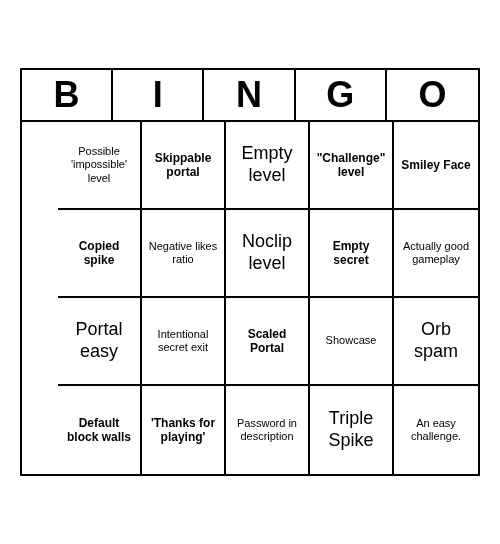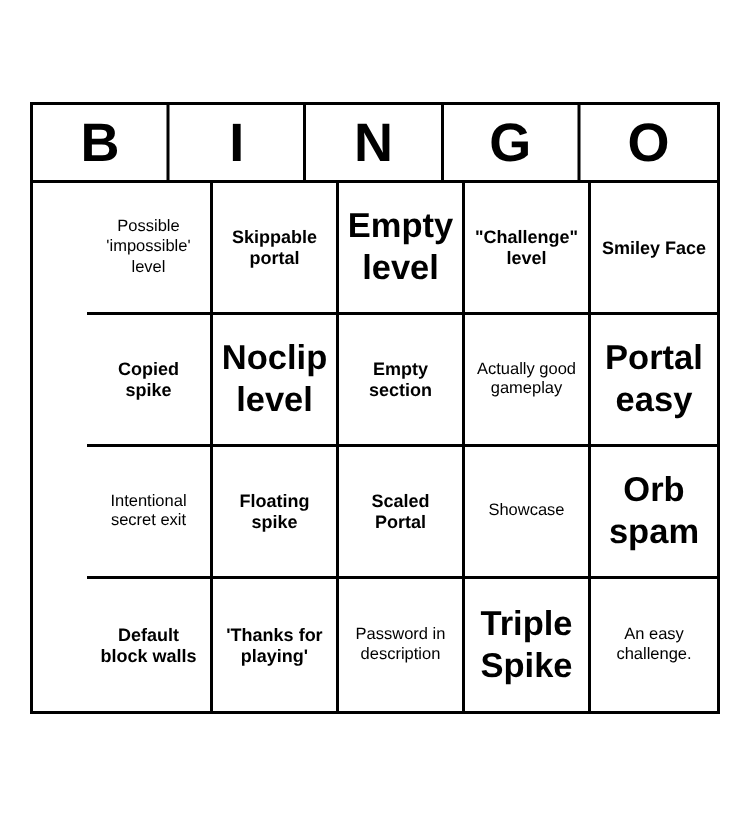--- a/index.html
+++ b/index.html
@@ -52,22 +52,22 @@
     .bingo-cell:nth-child(5n) {
       border-right: none;
     }
     .bingo-grid .bingo-cell:nth-last-child(-n+5) {
       border-bottom: none;
     }
     .cell-text {
       font-size: 13px;
     }
     .cell-text.large {
-      font-size: 23px;
-      font-weight: bold;
+      font-size: 18px;
+      font-weight: normal;
     }
     .cell-text.medium {
       font-size: 12px;
       font-weight: bold;
     }
     .cell-text.small {
       font-size: 11px;
     }
   </style>
 </head>
@@ -94,36 +94,36 @@
       <div class="bingo-cell">
         <span class="cell-text medium">"Challenge" level</span>
       </div>
       <div class="bingo-cell">
         <span class="cell-text medium">Smiley Face</span>
       </div>
       <div class="bingo-cell">
         <span class="cell-text medium">Copied spike</span>
       </div>
       <div class="bingo-cell">
+        <span class="cell-text small">Negative likes ratio</span>
+      </div>
+      <div class="bingo-cell">
         <span class="cell-text large">Noclip level</span>
       </div>
       <div class="bingo-cell">
-        <span class="cell-text medium">Empty section</span>
+        <span class="cell-text medium">Empty secret</span>
       </div>
       <div class="bingo-cell">
         <span class="cell-text small">Actually good gameplay</span>
       </div>
       <div class="bingo-cell">
         <span class="cell-text large">Portal easy</span>
       </div>
       <div class="bingo-cell">
         <span class="cell-text small">Intentional secret exit</span>
-      </div>
-      <div class="bingo-cell">
-        <span class="cell-text medium">Floating spike</span>
       </div>
       <div class="bingo-cell">
         <span class="cell-text medium">Scaled Portal</span>
       </div>
       <div class="bingo-cell">
         <span class="cell-text small">Showcase</span>
       </div>
       <div class="bingo-cell">
         <span class="cell-text large">Orb spam</span>
       </div>

